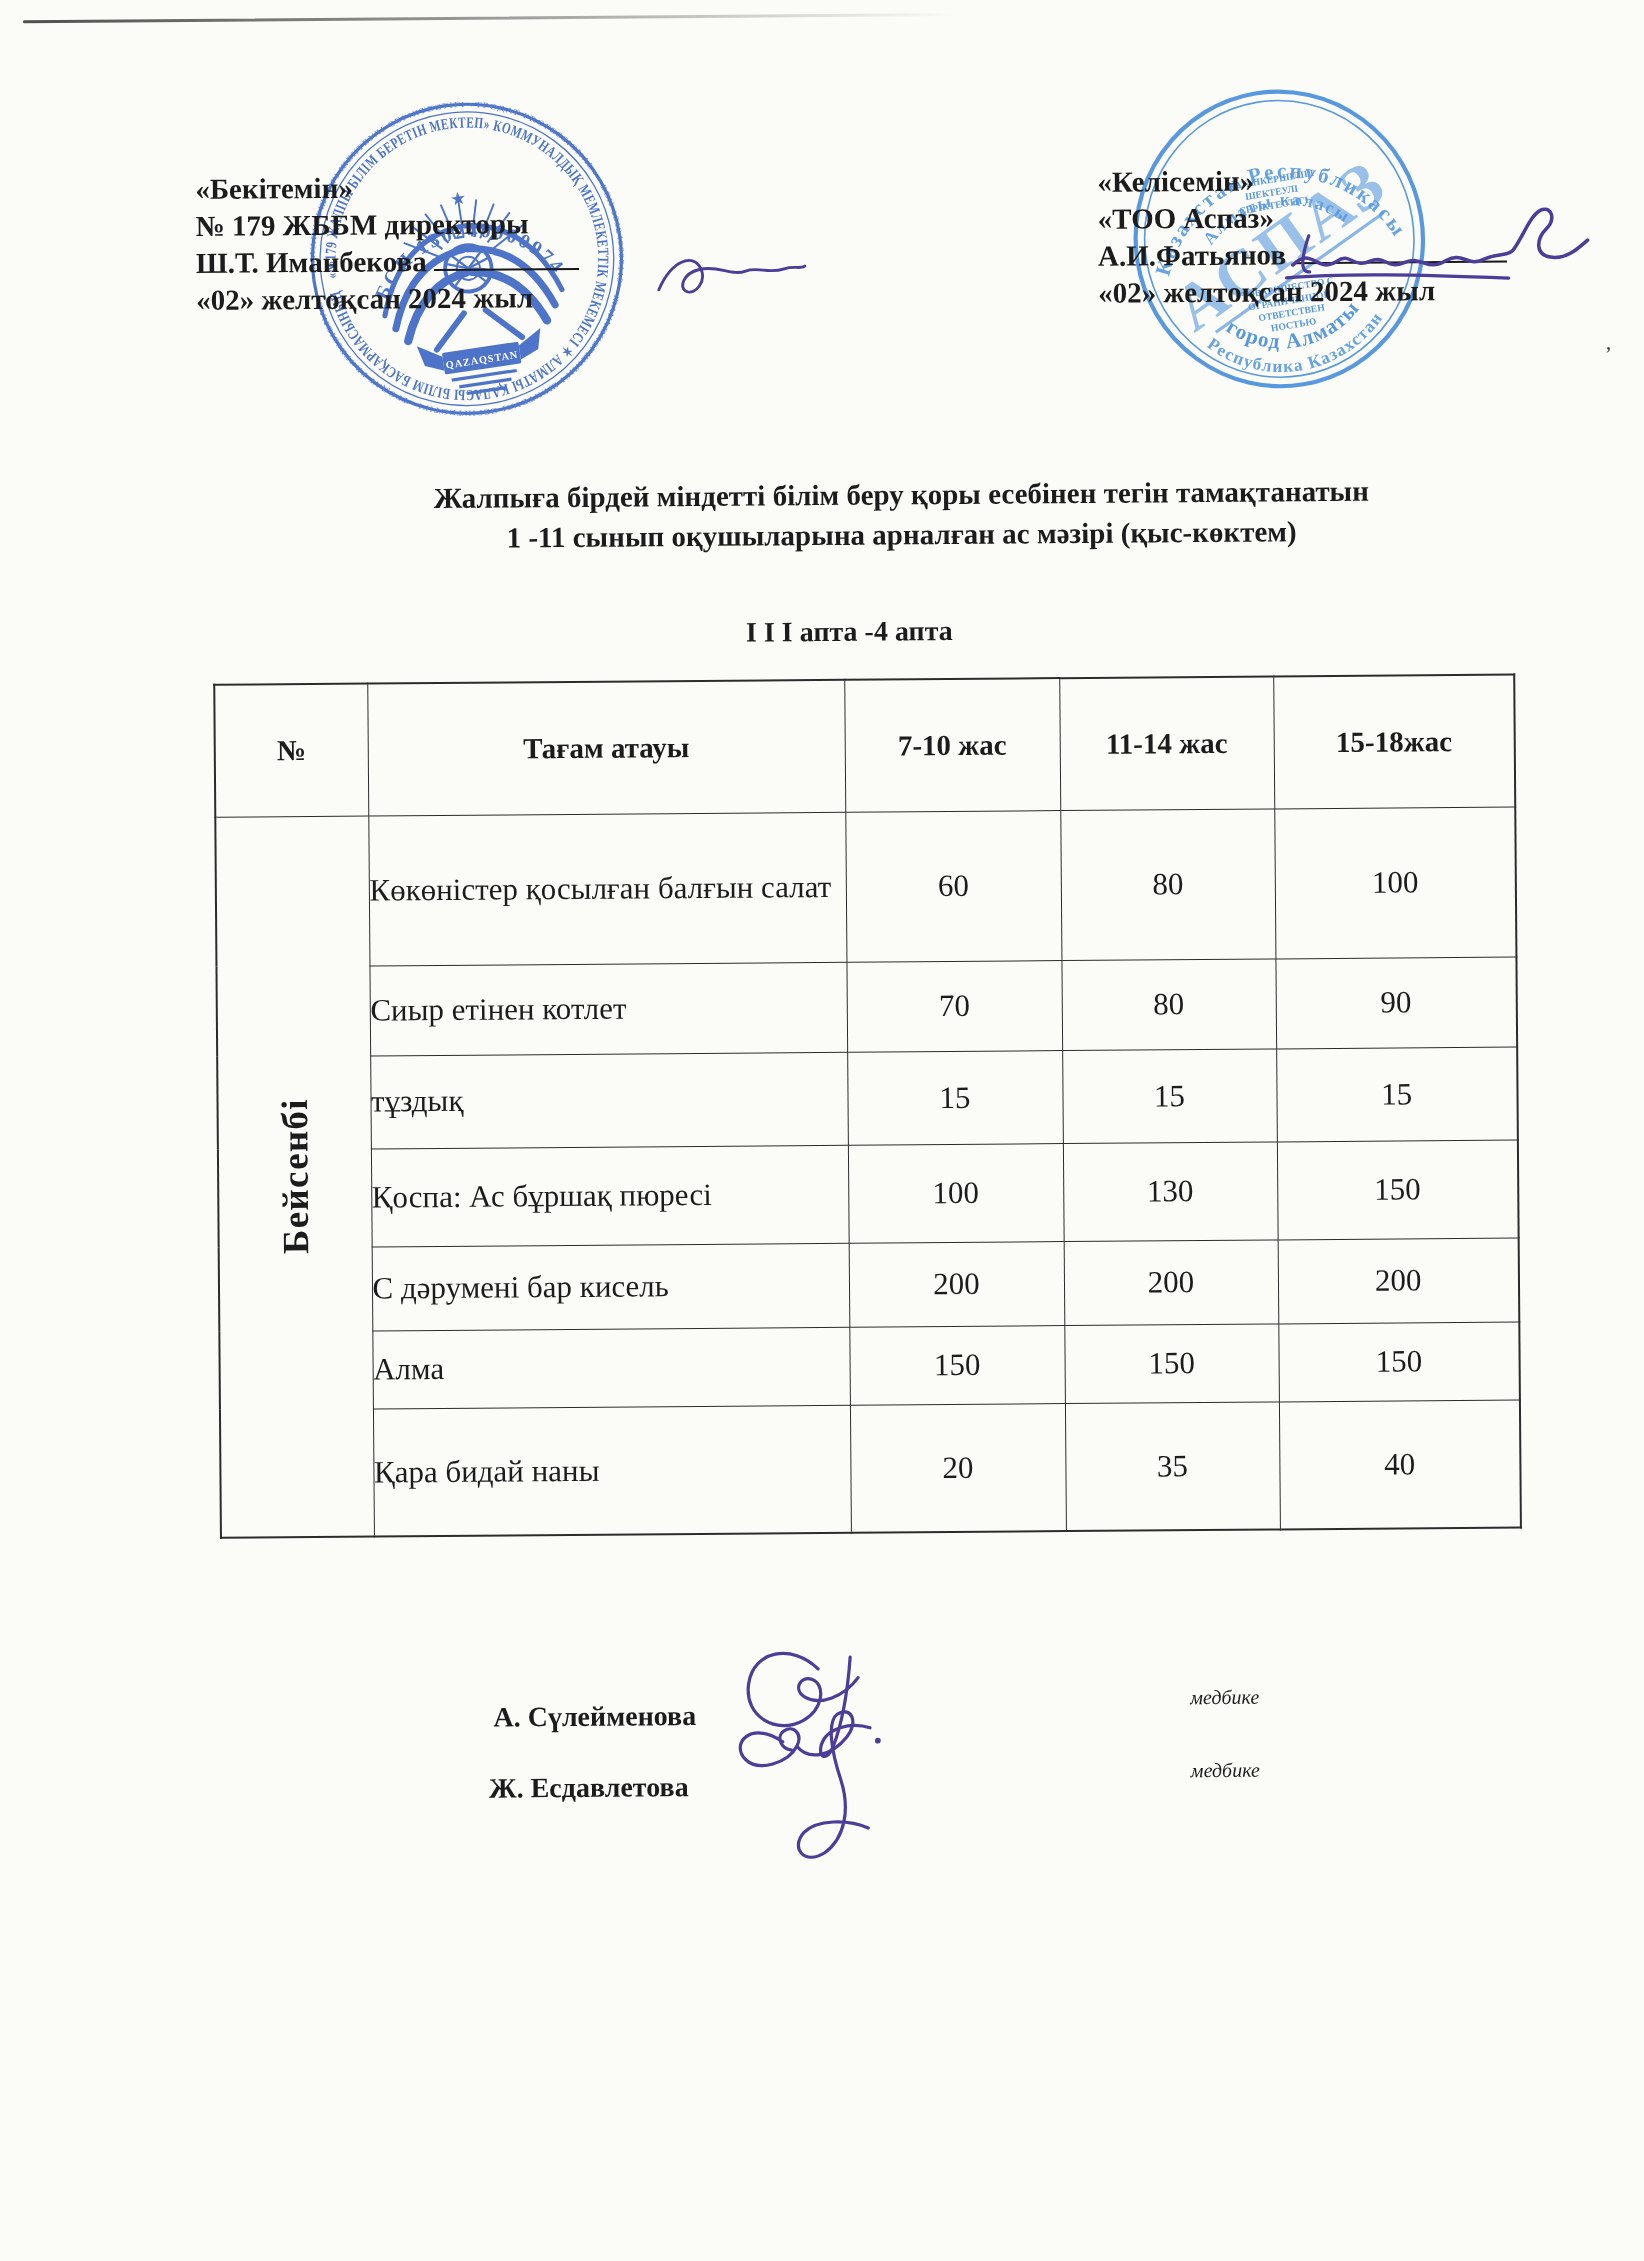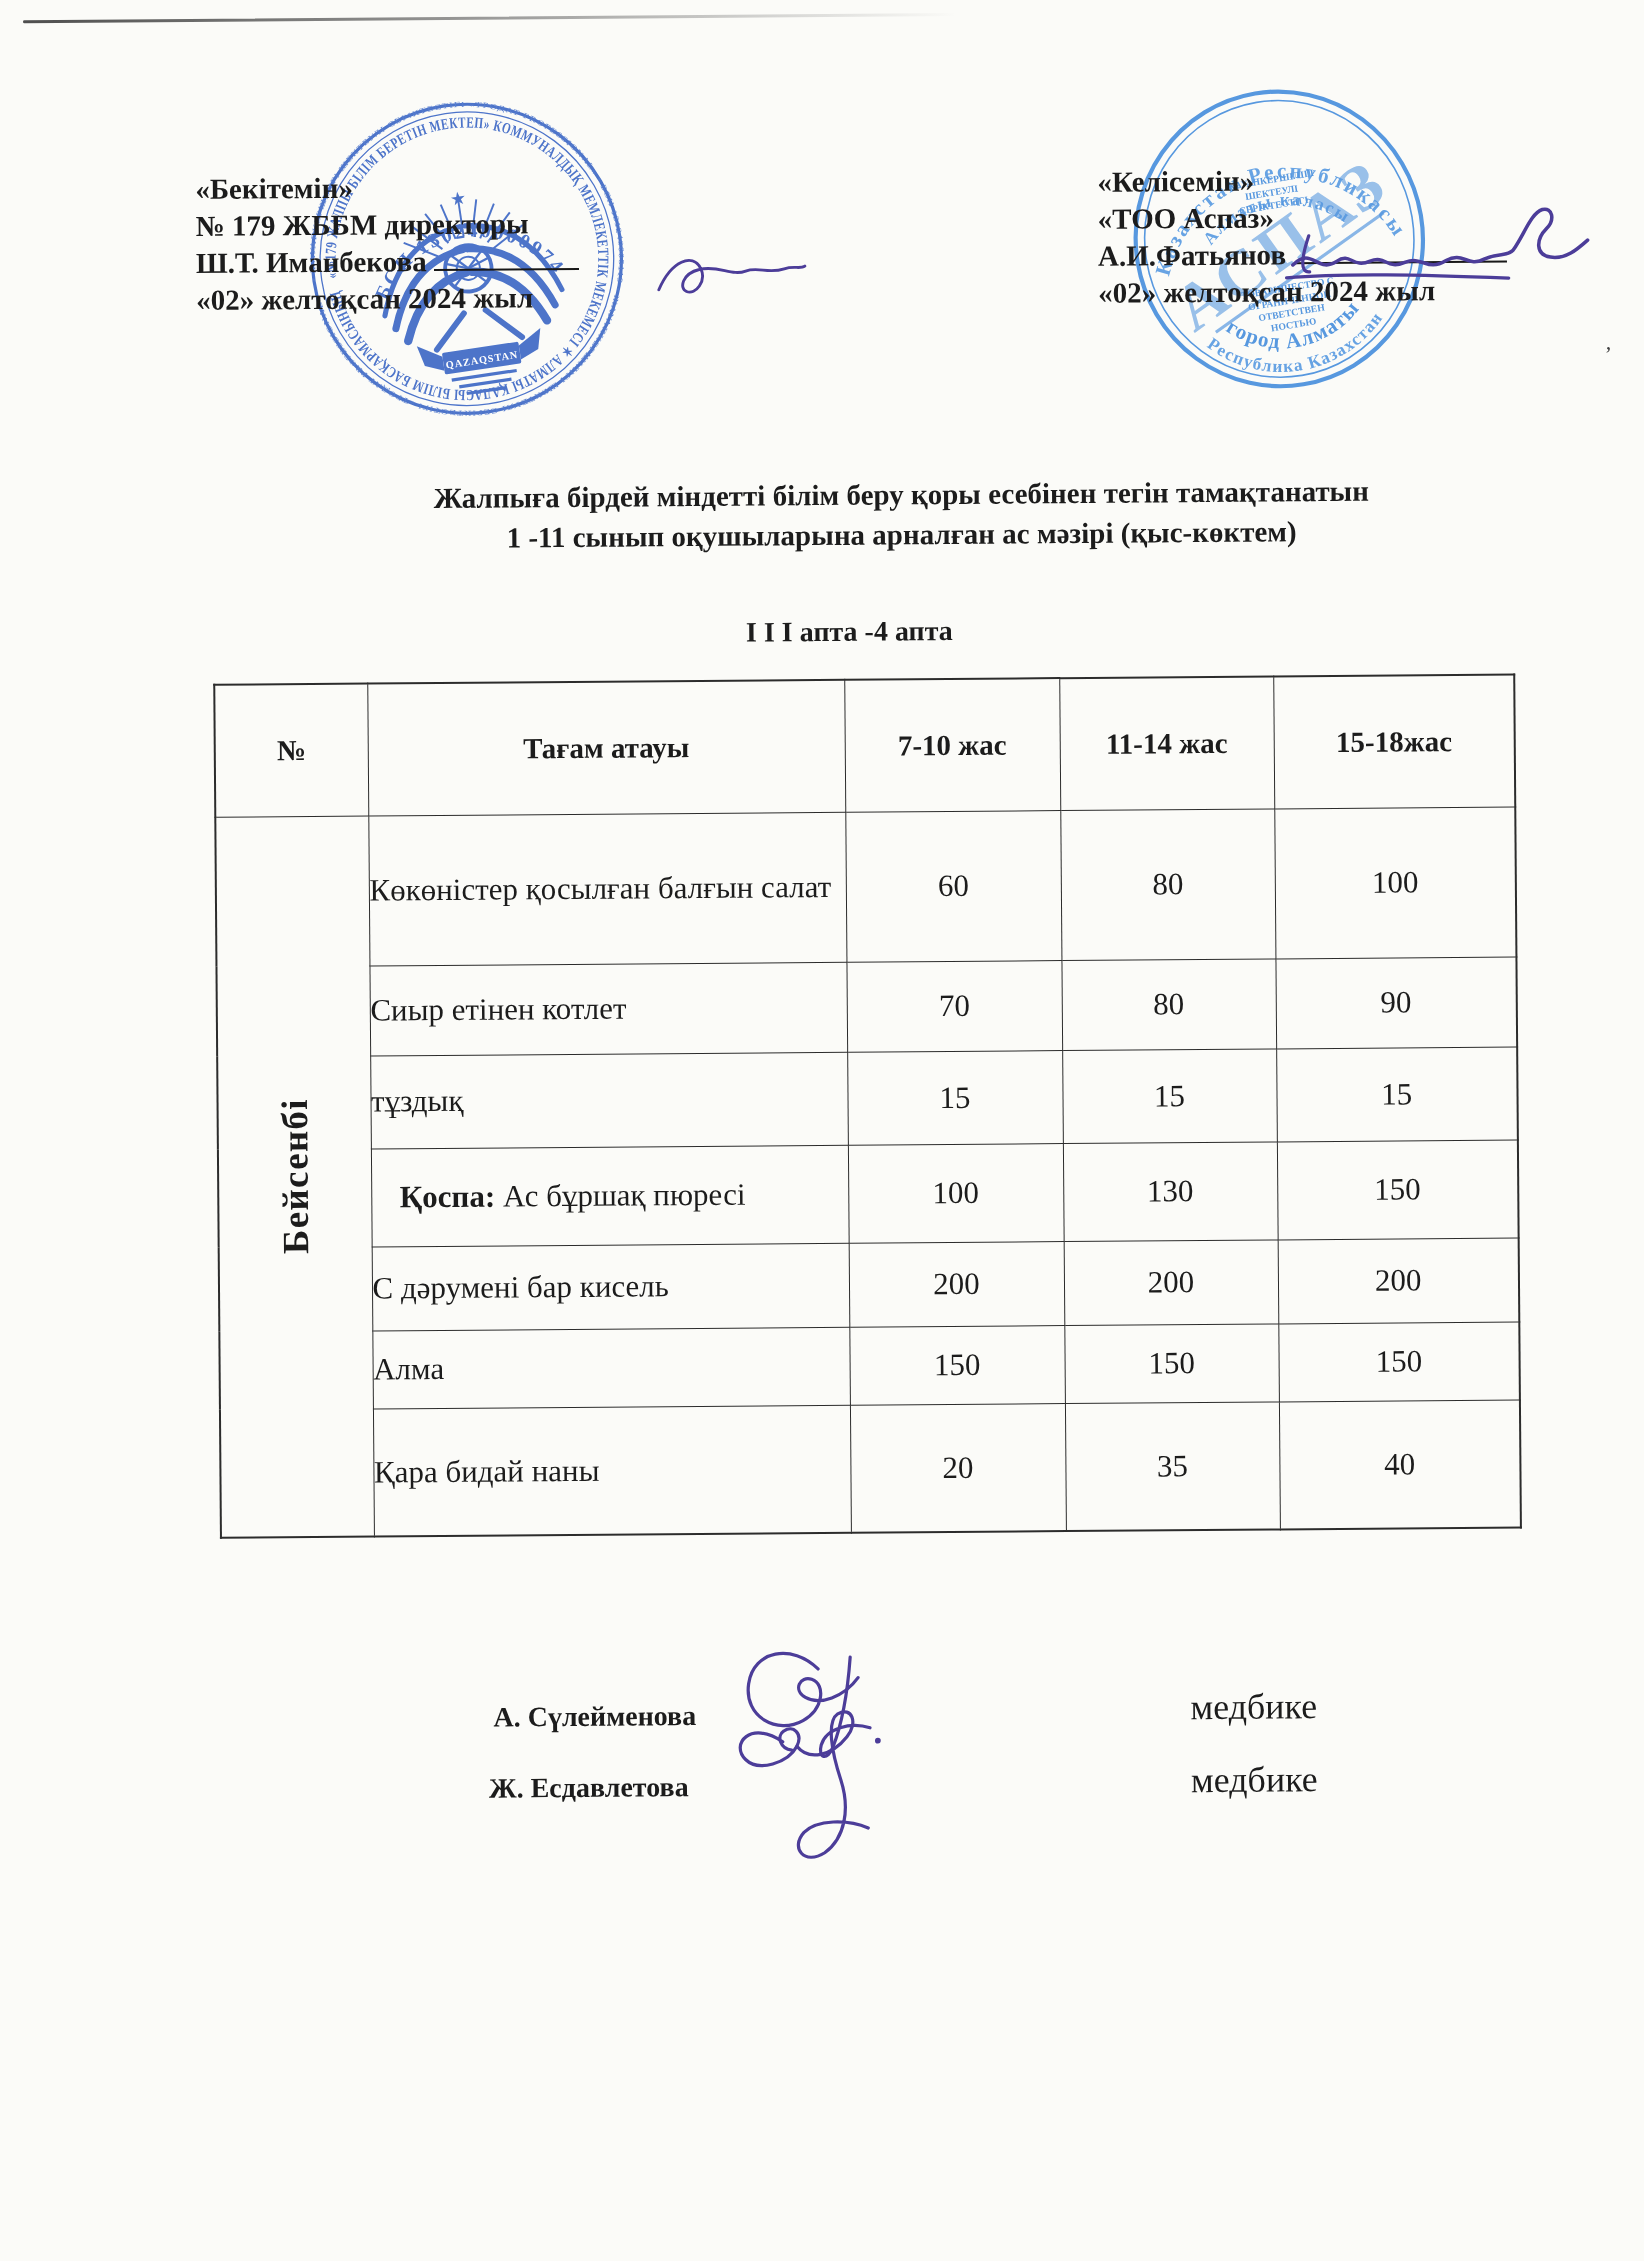--- a/index.html
+++ b/index.html
@@ -27,27 +27,27 @@
                font-weight:bold; font-size:29px; line-height:40px; }
   .doc-subtitle { position:absolute; z-index:2; left:58px; top:616px; width:1587px; text-align:center;
                font-weight:bold; font-size:28px; }
 
   .menu { position:absolute; z-index:2; left:215px; top:679px; width:1299px;
           border-collapse:collapse; table-layout:fixed; border:2.6px solid #2c2c2c; }
   .menu th, .menu td { border:1.9px solid #2c2c2c; padding:0; vertical-align:middle; }
   .menu th { font-size:29px; font-weight:bold; text-align:center; }
   .dish { text-align:left; padding-left:17px; padding-right:7.7px; font-size:31px; line-height:1.3; }
   .val  { text-align:center; font-size:31px; }
-  .bold { font-weight:bold;margin-left:28px; }
+  .bold { font-weight:normal; }
   .day-cell { position:relative; }
   .day-label { position:absolute; left:50%; top:50%; transform:translate(-50%,-50%) rotate(-90deg);
                white-space:nowrap; font-size:37px; font-weight:bold; letter-spacing:1.3px; }
 
   .sign-name { position:absolute; z-index:2; font-size:28px; font-weight:bold; white-space:nowrap; }
-  .sign-role { position:absolute; z-index:2; font-size:36px; white-space:nowrap; }
+  .sign-role { position:absolute; z-index:2; font-size:20px; white-space:nowrap;font-style:italic; }
 
   .stamp { position:absolute; z-index:1; opacity:.92; }
   .sig-svg { position:absolute; z-index:3; }
   svg text { font-family:"Liberation Serif","DejaVu Serif",serif; }
 </style>
 </head>
 <body>
 
 <div class="page">
  <div class="tilt">

